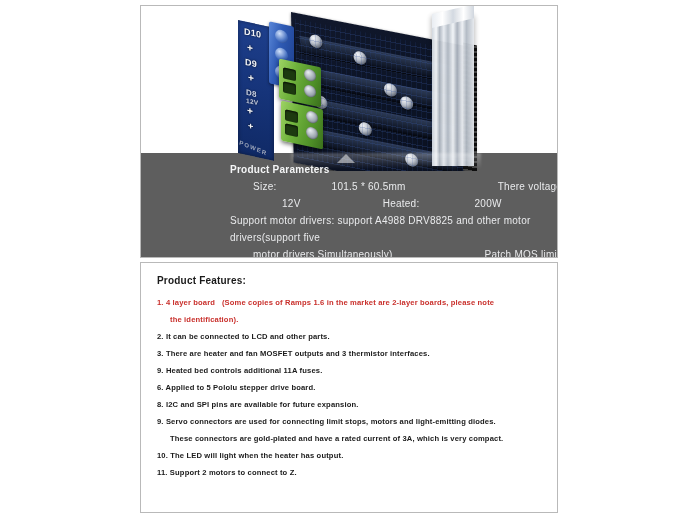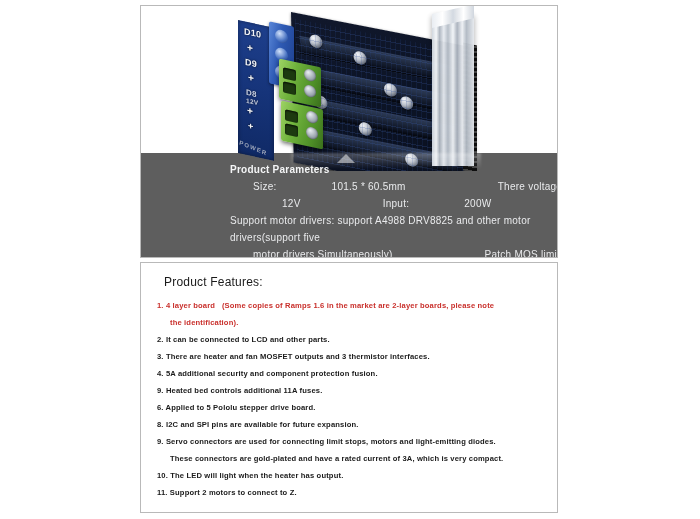--- a/index.html
+++ b/index.html
@@ -244,26 +244,25 @@
     box-sizing: border-box;
     background: #ffffff;
   }
   .features {
     position: absolute;
     left: 16px;
     top: 12px;
     width: 390px;
   }
   .feat-title {
-    font-size: 12px;
-    font-weight: normal;
+    font-size: 10px;
+    font-weight: bold;
     color: #1a1a1a;
     letter-spacing: .2px;
     margin-bottom: 8px;
-    margin-left: 7px;
   }
   .feat-item {
     font-size: 7.6px;
     font-weight: bold;
     color: #1a1a1a;
     line-height: 17px;
     letter-spacing: .15px;
     white-space: pre-wrap;
   }
   .feat-item.red { color: #c9302c; }
@@ -340,21 +339,21 @@
     <div class="p-title">Product Parameters</div>
     <div class="p-row">
       <span>Size:</span>
       <span>&nbsp;</span>
       <span>101.5 * 60.5mm</span>
       <span class="gap-xl"></span>
       <span>There voltage:</span>
       <span>&nbsp;</span>
       <span>12V</span>
       <span class="gap-lg"></span>
-      <span>Input:</span>
+      <span>Heated:</span>
       <span>&nbsp;</span>
       <span>200W</span>
     </div>
     <div class="p-row">Support motor drivers: support A4988 DRV8825 and other motor drivers(support five</div>
     <div class="p-row">
       <span>motor drivers Simultaneously)</span>
       <span class="gap-xl"></span>
       <span>Patch MOS limit:</span>
       <span>&nbsp;</span>
       <span>B55NF06</span>
@@ -363,21 +362,20 @@
 </div>
 
 <div class="bottom-panel">
   <div class="features">
     <div class="feat-title">Product Features:</div>
     <div id="feature-items">
         <div class="feat-item red">1. 4 layer board   (Some copies of Ramps 1.6 in the market are 2-layer boards, please note</div>
         <div class="feat-item red indent">the identification).</div>
         <div class="feat-item">2. It can be connected to LCD and other parts.</div>
         <div class="feat-item">3. There are heater and fan MOSFET outputs and 3 thermistor interfaces.</div>
-        <div class="feat-item">4. 5A additional security and component protection fusion.</div>
         <div class="feat-item">9. Heated bed controls additional 11A fuses.</div>
         <div class="feat-item">6. Applied to 5 Pololu stepper drive board.</div>
         <div class="feat-item">8. I2C and SPI pins are available for future expansion.</div>
         <div class="feat-item">9. Servo connectors are used for connecting limit stops, motors and light-emitting diodes.</div>
         <div class="feat-item indent">These connectors are gold-plated and have a rated current of 3A, which is very compact.</div>
         <div class="feat-item">10. The LED will light when the heater has output.</div>
         <div class="feat-item">11. Support 2 motors to connect to Z.</div>
       </div>
   </div>
 </div>

